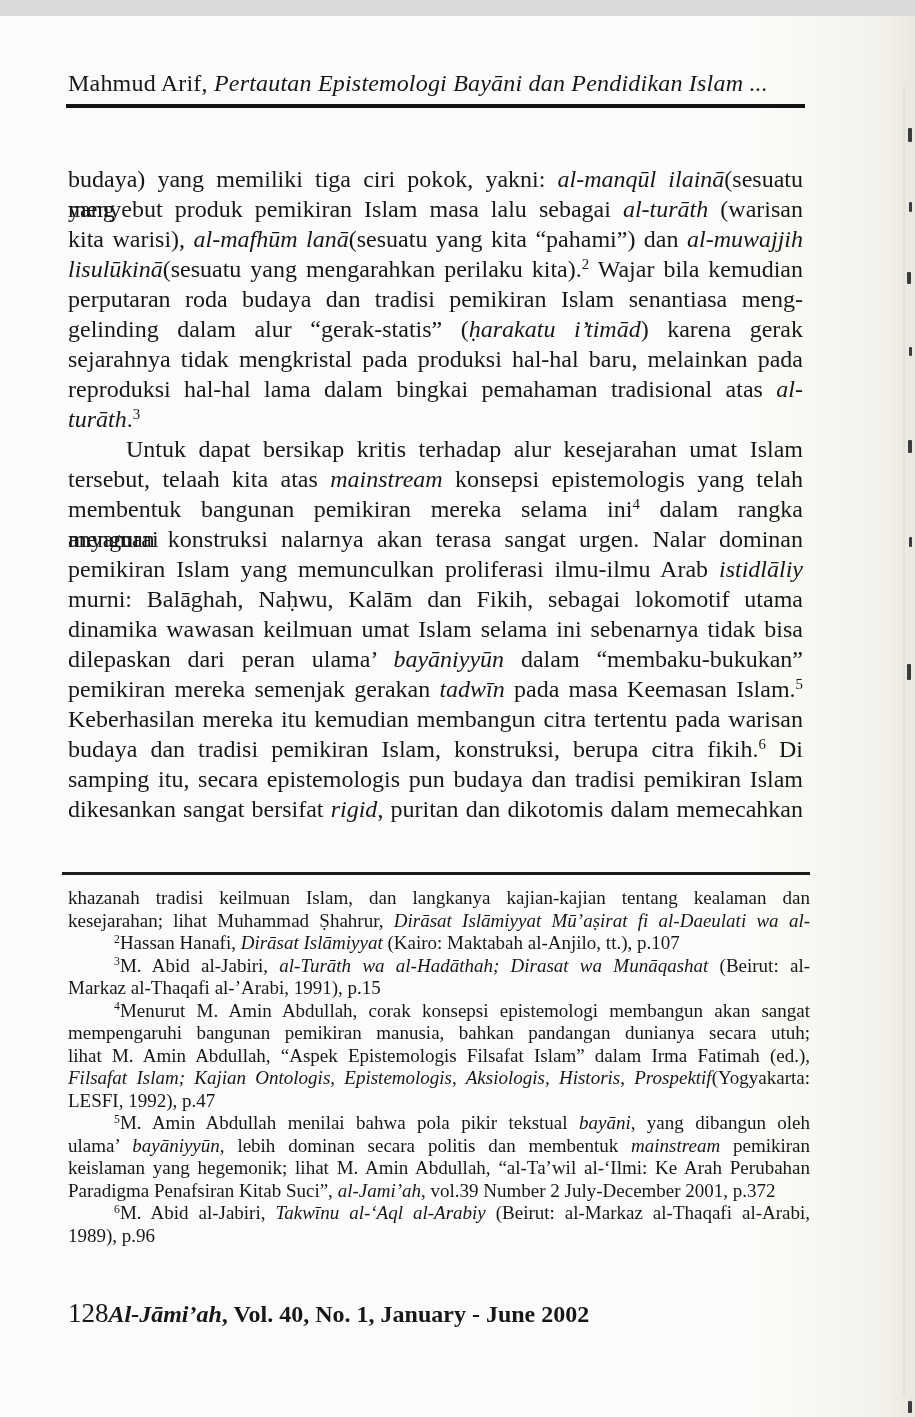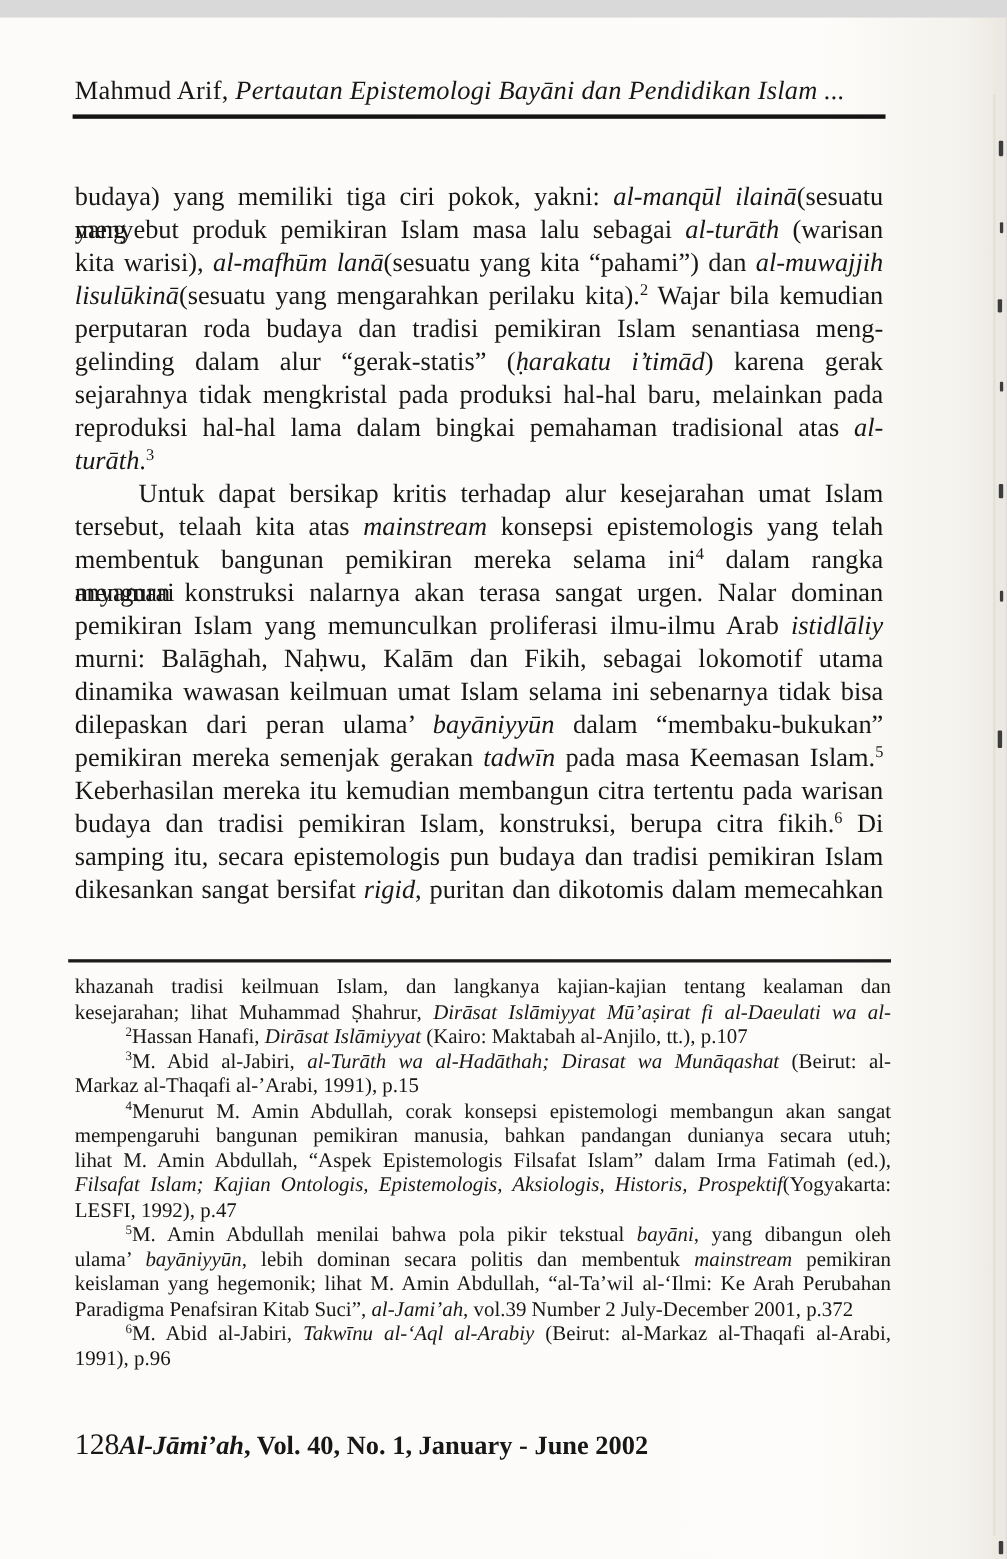--- a/index.html
+++ b/index.html
@@ -111,21 +111,21 @@
       <div class="line j ind"><span class="sup">4</span><span>Menurut M. Amin Abdullah, corak konsepsi epistemologi membangun akan sangat</span></div>
       <div class="line j"><span>mempengaruhi bangunan pemikiran manusia, bahkan pandangan dunianya secara utuh;</span></div>
       <div class="line j"><span>lihat M. Amin Abdullah, “Aspek Epistemologis Filsafat Islam” dalam Irma Fatimah (ed.),</span></div>
       <div class="line j"><span class="it">Filsafat Islam; Kajian Ontologis, Epistemologis, Aksiologis, Historis, Prospektif</span><span>(Yogyakarta:</span></div>
       <div class="line"><span>LESFI, 1992), p.47</span></div>
       <div class="line j ind"><span class="sup">5</span><span>M. Amin Abdullah menilai bahwa pola pikir tekstual </span><span class="it">bayāni</span><span>, yang dibangun oleh</span></div>
       <div class="line j"><span>ulama’ </span><span class="it">bayāniyyūn</span><span>, lebih dominan secara politis dan membentuk </span><span class="it">mainstream</span><span> pemikiran</span></div>
       <div class="line j"><span>keislaman yang hegemonik; lihat M. Amin Abdullah, “al-Ta’wil al-‘Ilmi: Ke Arah Perubahan</span></div>
       <div class="line"><span>Paradigma Penafsiran Kitab Suci”, </span><span class="it">al-Jami’ah</span><span>, vol.39 Number 2 July-December 2001, p.372</span></div>
       <div class="line j ind"><span class="sup">6</span><span>M. Abid al-Jabiri, </span><span class="it">Takwīnu al-‘Aql al-Arabiy</span><span> (Beirut: al-Markaz al-Thaqafi al-Arabi,</span></div>
-      <div class="line"><span>1991), p.96</span></div>
+      <div class="line"><span>1989), p.96</span></div>
     </div>
 
   <div class="page-footer">
     <span class="page-number">128</span>
     <span class="journal-citation"><span class="it">Al-Jāmi’ah</span><span>, Vol. 40, No. 1, January - June 2002</span></span>
   </div>
 
   <div class="edge-line"></div>
   <div class="mark m1"></div>
   <div class="mark m2"></div>

